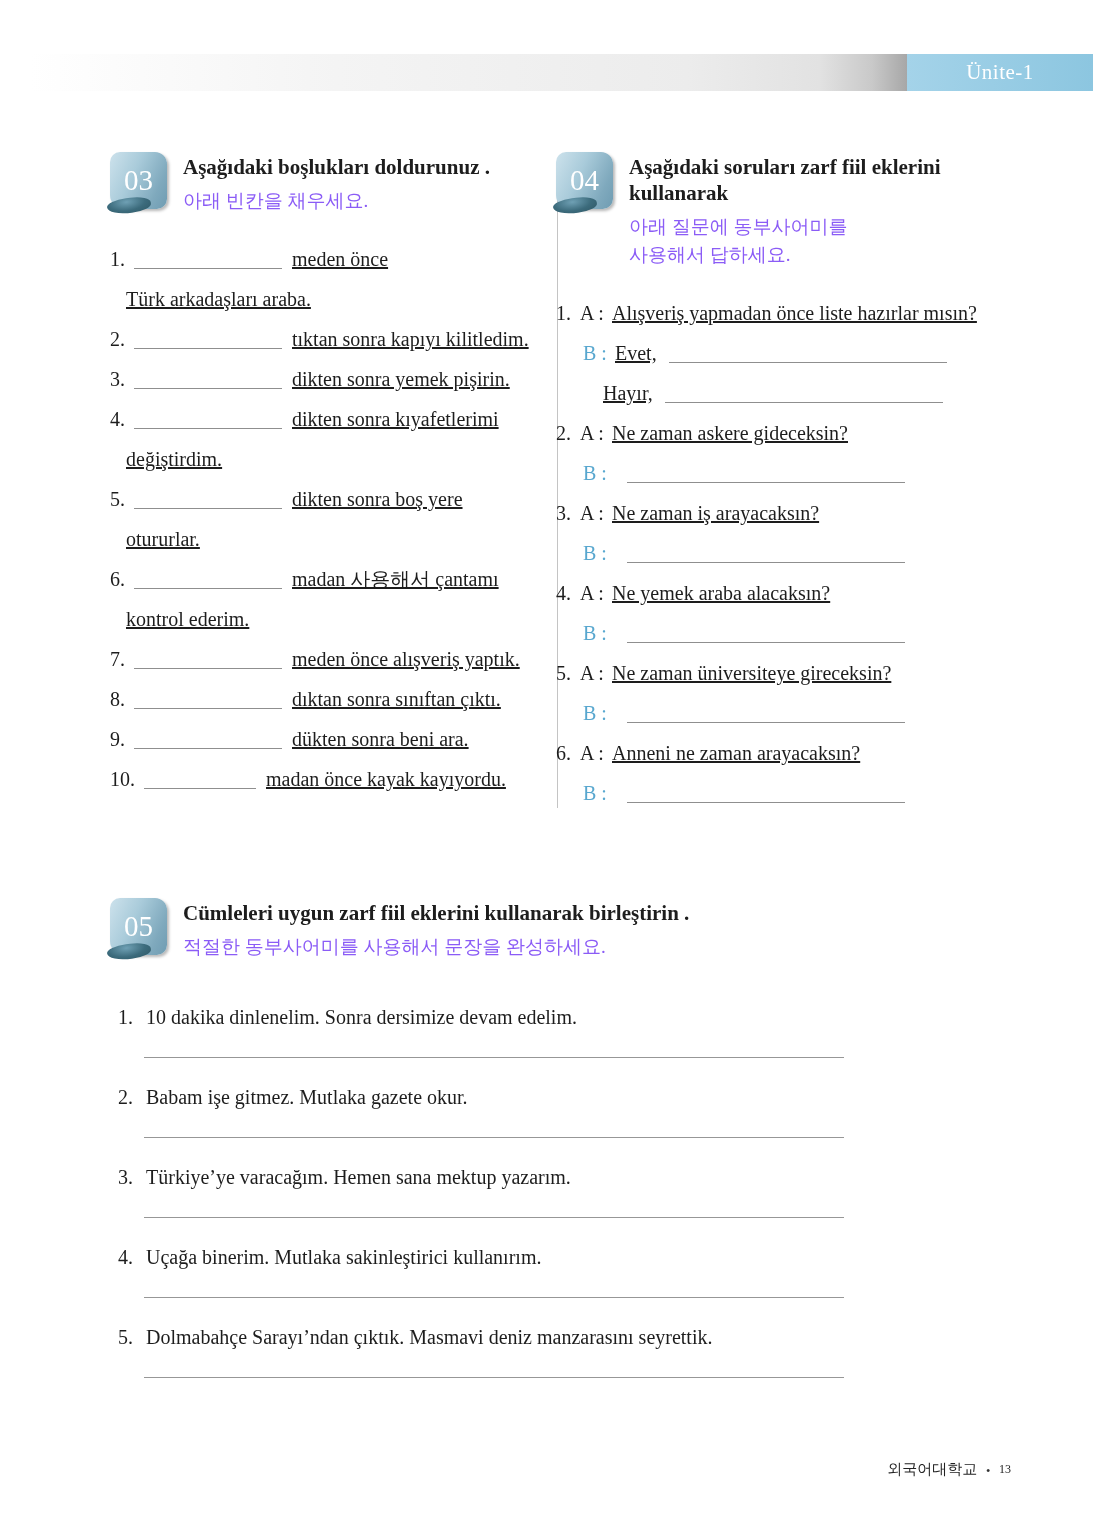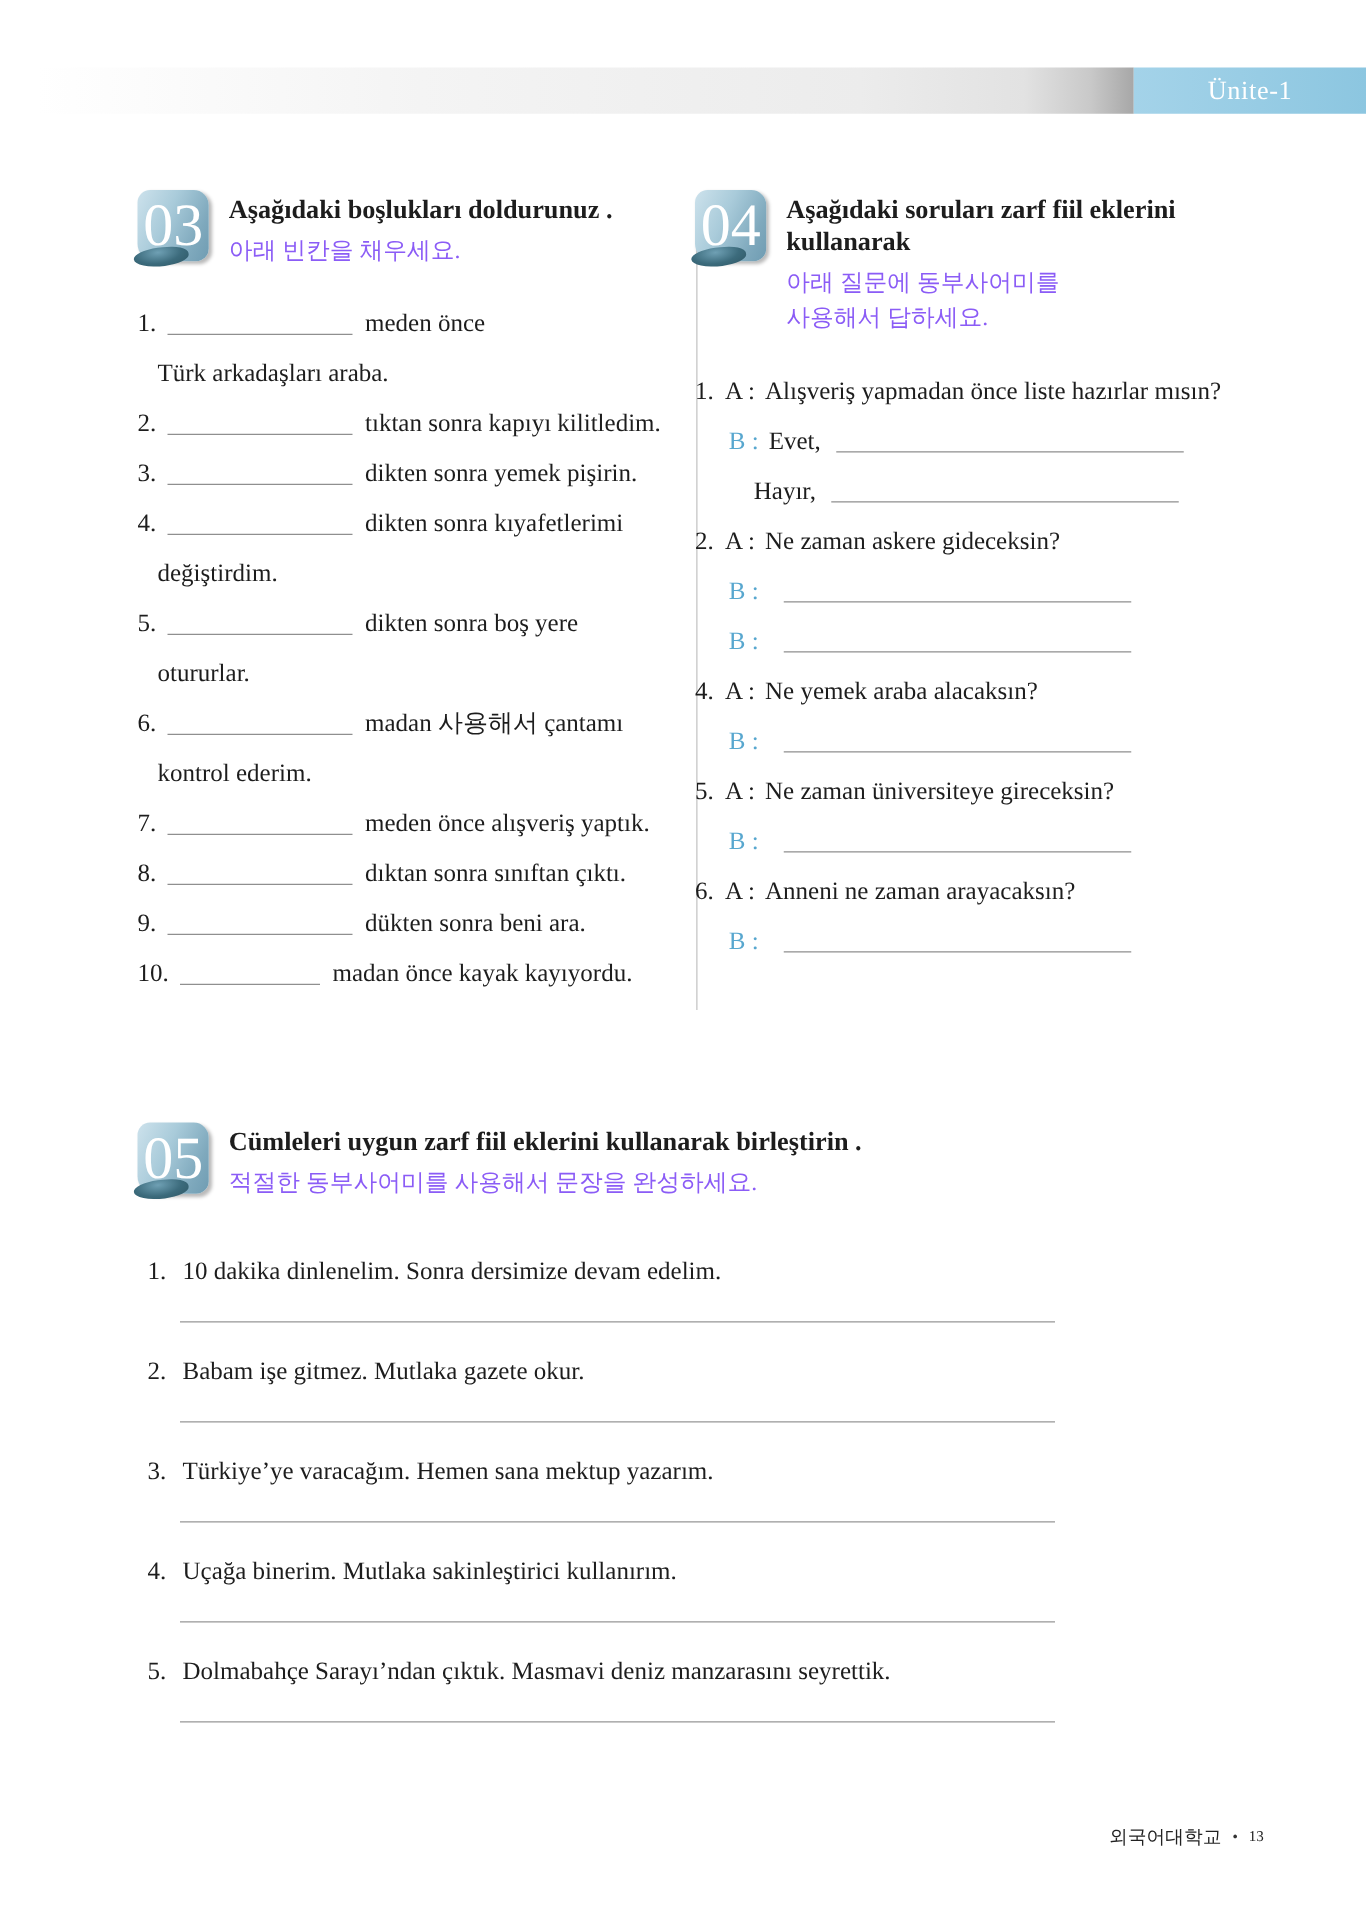--- a/index.html
+++ b/index.html
@@ -32,31 +32,31 @@
     box-shadow:2px 2px 3px rgba(0,0,0,.28);
   }
   .badge::before {
     content:""; position:absolute; left:-3px; bottom:-4px; width:44px; height:15px;
     background:radial-gradient(ellipse at 45% 25%,#6fa0b4 0%,#3c6b7c 55%,#2f5866 100%);
     border-radius:50% 50% 50% 60%; transform:rotate(-7deg);
   }
   .badge-num {
     position:relative; z-index:1; display:flex; width:100%; height:100%;
     align-items:center; justify-content:center;
-    color:#ffffff; font-size:48px; line-height:1;
+    color:#ffffff; font-size:29px; line-height:1;
   }
   .sec-title { font-weight:bold; font-size:21px; line-height:26px; padding-top:2px; }
   .sec-sub { font-size:19px; line-height:28px; margin-top:7px; color:#8b5cf6; }
 
   
   .col-left  { position:absolute; left:110px; top:152px; width:450px; }
   .col-right { position:absolute; left:540px; top:152px; width:512px;margin-left:16px; }
   .divider   { position:absolute; left:557px; top:160px; width:1px; height:648px; background:#c4c4c4; }
 
-  .list3, .list4 { margin-top:24px; font-size:20px; }
+  .list3, .list4 { margin-top:24px; font-size:20px;text-decoration:underline; }
   .row { line-height:40px; white-space:nowrap; }
   .num  { display:inline-block; min-width:24px; }
   .num-10 { min-width:34px; }
   .cont { padding-left:16px; }
 
   .blank {
     display:inline-block; border-bottom:1.4px solid #8f8f8f;
     height:1em; position:relative; top:3px;
   }
   .blank-s  { width:148px; margin-right:10px; }
@@ -180,20 +180,23 @@
       <span>Hayır,</span><span class="blank blank-b"></span>
     </div>
 
     <div class="row">
       <span class="num">2.</span><span class="ab">A :</span><span>Ne zaman askere gideceksin?</span>
     </div>
     <div class="row brow">
       <span class="ab blue">B :</span><span class="blank blank-b"></span>
     </div>
 
+    <div class="row">
+      <span class="num">3.</span><span class="ab">A :</span><span>Ne zaman iş arayacaksın?</span>
+    </div>
     <div class="row brow">
       <span class="ab blue">B :</span><span class="blank blank-b"></span>
     </div>
 
     <div class="row">
       <span class="num">4.</span><span class="ab">A :</span><span>Ne yemek araba alacaksın?</span>
     </div>
     <div class="row brow">
       <span class="ab blue">B :</span><span class="blank blank-b"></span>
     </div>

